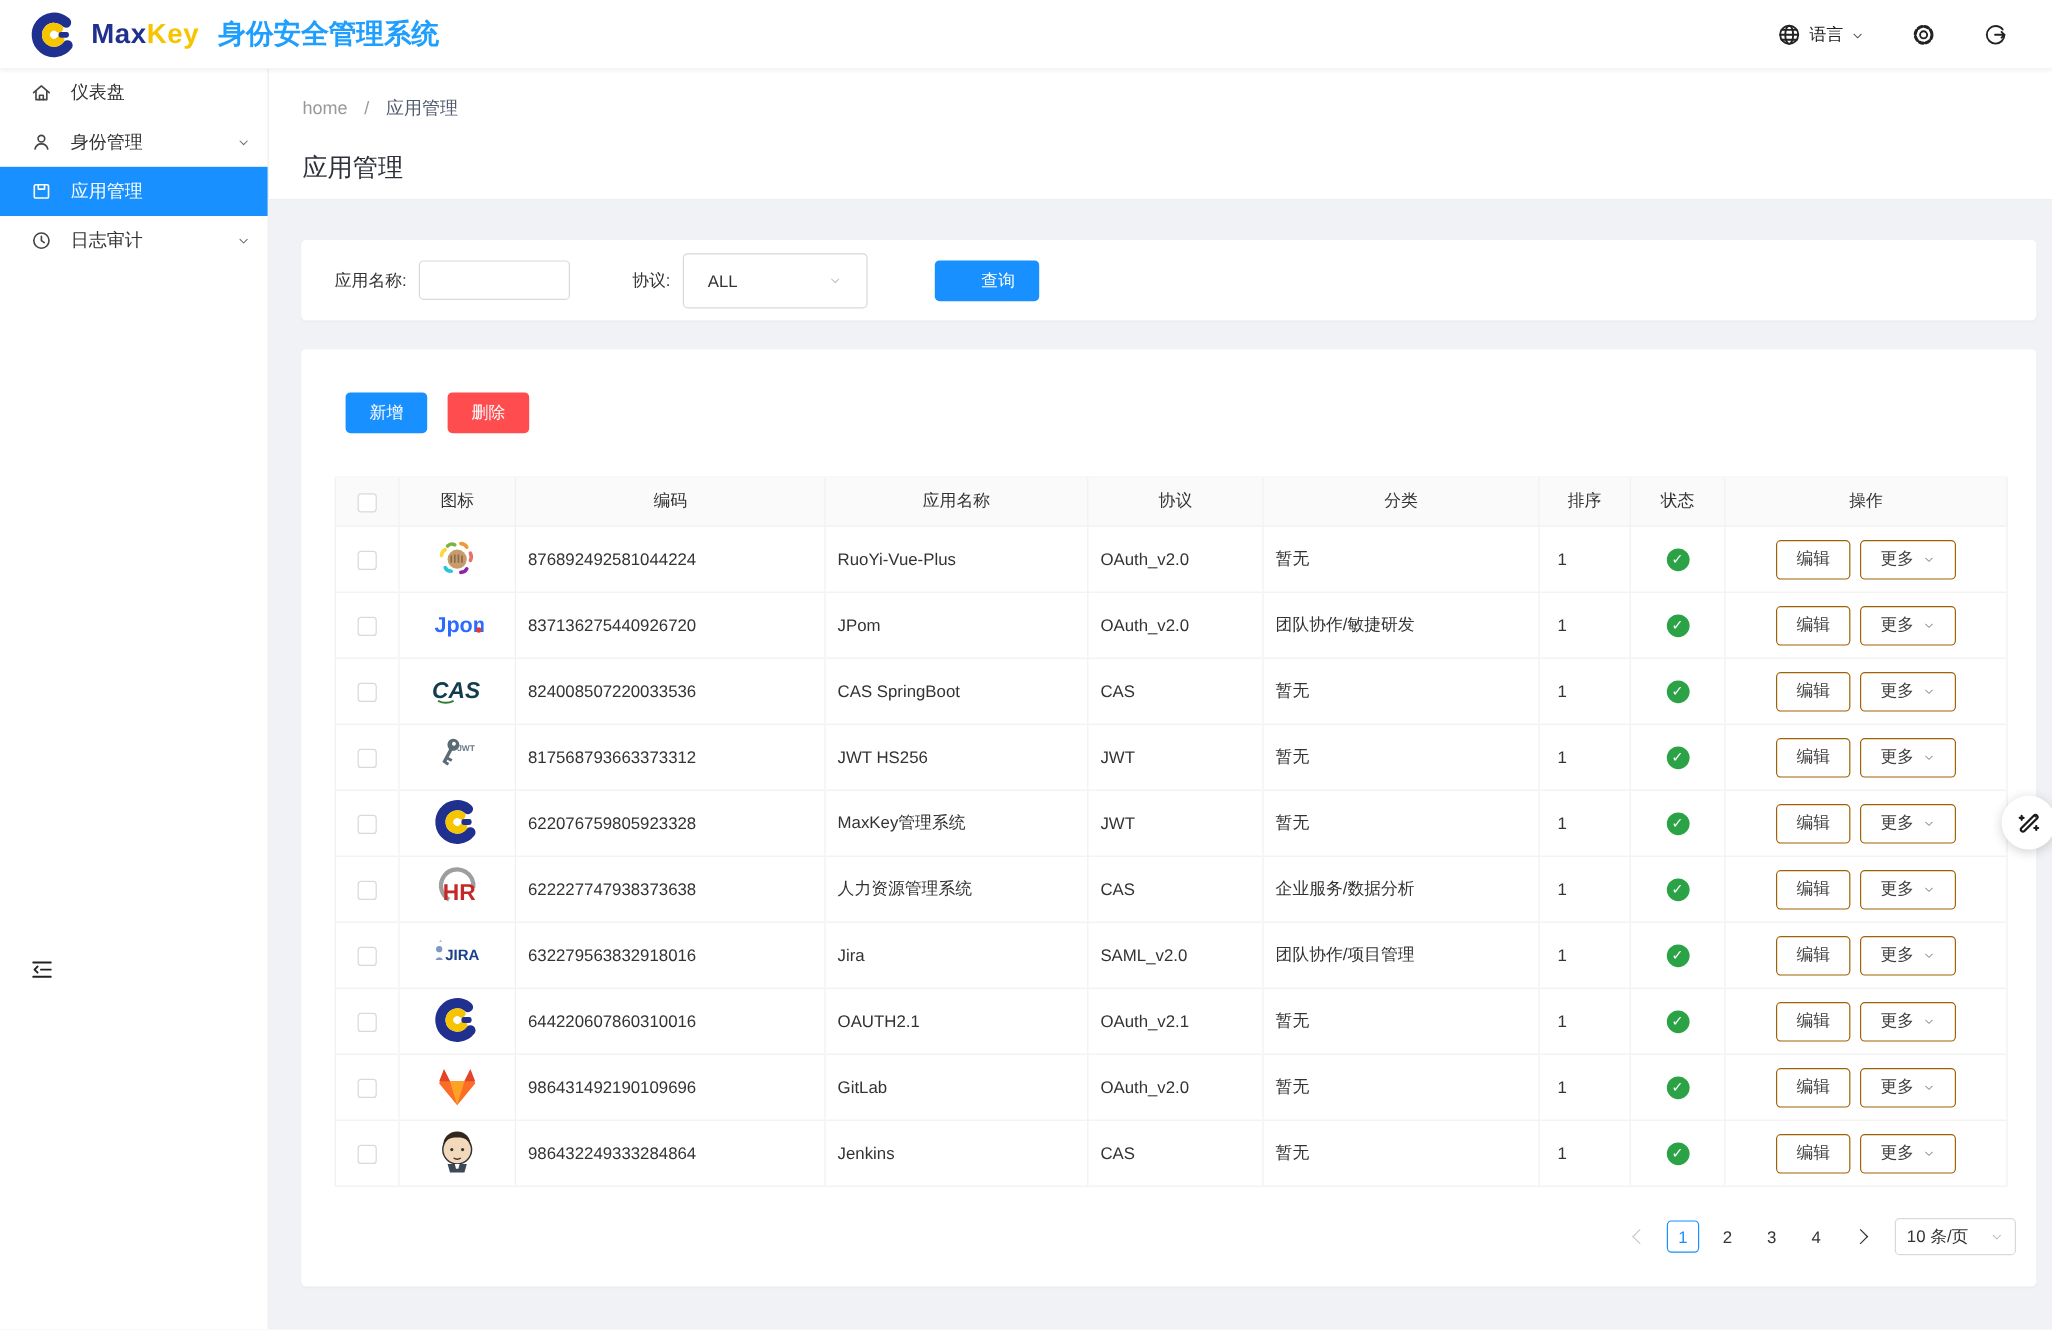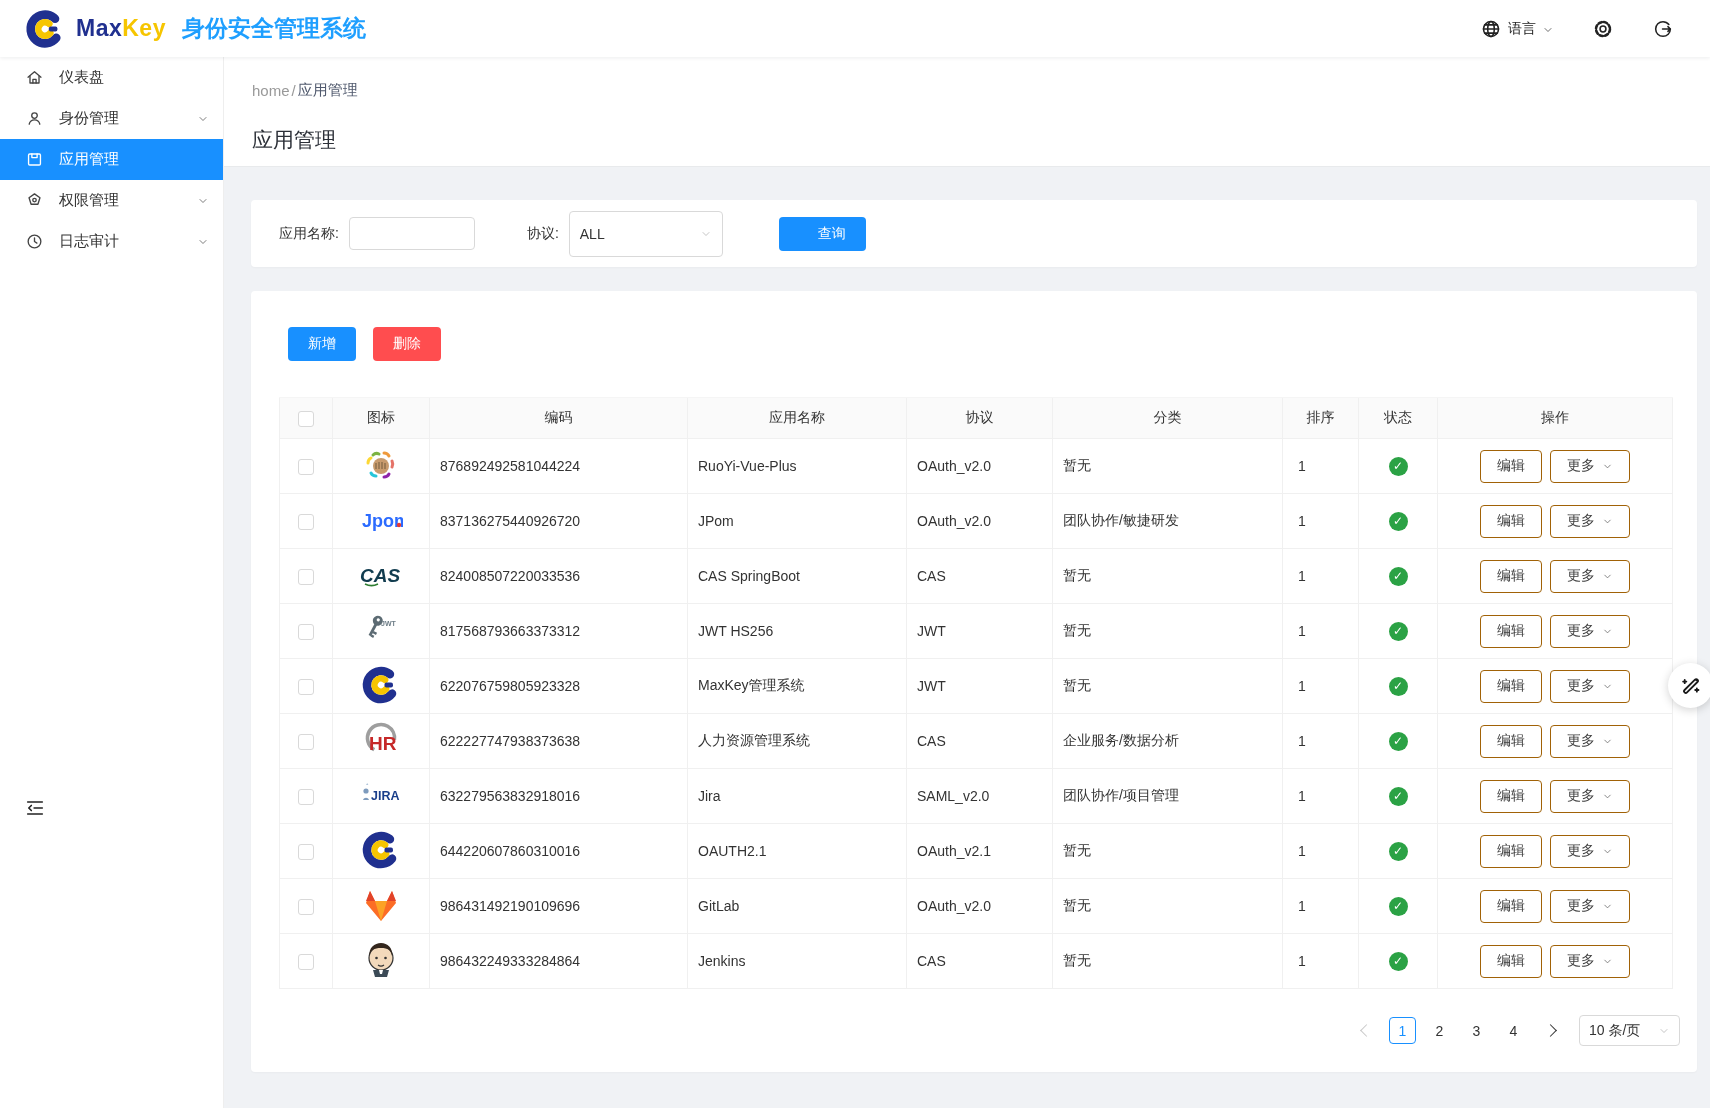--- a/index.html
+++ b/index.html
@@ -33,33 +33,33 @@
   .side-item .s-chev { width:12px; height:12px; color:#666; }
   .side-item .s-chev svg { width:100%; height:100%; display:block; }
   .side-item.active { background:#1890ff; color:#fff; }
   .side-item.active .s-ico, .side-item.active .s-chev { color:#fff; }
   .side-collapse { position:absolute; left:24px; top:740px; width:22px; height:22px; color:#222; cursor:pointer; }
   .side-collapse svg { width:100%; height:100%; }
 
   
   .content { position:absolute; top:57px; left:224px; width:1486px; height:1051px; }
   .page-header { background:#fff; height:110px; padding:24px 0 0 28px; border-bottom:1px solid #e8eaec; }
-  .breadcrumb { font-size:15px; color:#999; display:flex; gap:2px; align-items:center; }
+  .breadcrumb { font-size:15px; color:#999; display:flex; gap:14px; align-items:center; }
   .bc-current { color:#515a6e; }
   .page-title { font-size:21px; color:#2c3038; margin-top:26px; font-weight:500; }
   .content-body { padding:33px 13px 0 27px; }
 
   .card { background:#fff; border-radius:4px; box-shadow:0 1px 2px rgba(0,0,0,.03); }
   .filter-card { height:67px; display:flex; align-items:center; padding-left:28px; }
   .f-label { color:#333; margin-right:10px; }
   .f-input { width:126px; height:33px; border:1px solid #d9d9d9; border-radius:4px; background:#fff;
              padding:0 8px; font-size:14px; outline:none; }
   .f-gap { width:52px; }
   .f-select { width:154px; height:46px; border:1px solid #d9d9d9; border-radius:4px; display:flex;
-              align-items:center; padding:0 10px; color:#333; justify-content:space-between; cursor:pointer; }
+              align-items:center; padding:0 20px; color:#333; justify-content:space-between; cursor:pointer; }
   .sel-chev { width:12px; height:12px; color:#bbb; }
   .sel-chev svg { width:100%; height:100%; display:block; }
   .btn { border:none; border-radius:4px; font-size:14px; cursor:pointer; font-family:inherit; }
   .btn-primary { background:#1890ff; color:#fff; height:34px; padding:0 20px; }
   .btn-danger  { background:#ff4d4f; color:#fff; height:34px; padding:0 20px; }
   .btn-search  { margin-left:56px;padding-left:39px; }
 
   .main-card { margin-top:24px; min-height:781px; padding:36px 25px 0 28px; position:relative; }
   .toolbar { padding-left:9px; display:flex; gap:17px; }
 
@@ -180,34 +180,20 @@
           <svg xmlns="http://www.w3.org/2000/svg" viewBox="0 0 24 24" fill="none" stroke="currentColor" stroke-width="1.7" stroke-linecap="round" stroke-linejoin="round">
             <rect x="4.5" y="5" width="15" height="14" rx="1.5"></rect>
             <path d="M8.7 5v4.6h6.6V5"></path>
           </svg>
         </span>
     <span class="s-label">应用管理</span>
     <span class="s-chev" style="visibility: hidden;"></span>
   </div>
 
 
-  <div class="side-item">
-    <span class="s-ico">
-          <svg xmlns="http://www.w3.org/2000/svg" viewBox="0 0 24 24" fill="none" stroke="currentColor" stroke-width="1.7" stroke-linecap="round" stroke-linejoin="round">
-            <path d="M12 3.6l6.9 5-2.6 8.1H7.7L5.1 8.6z"></path>
-            <circle cx="12" cy="11.5" r="2.2"></circle>
-          </svg>
-        </span>
-    <span class="s-label">权限管理</span>
-    <span class="s-chev">
-          <svg xmlns="http://www.w3.org/2000/svg" viewBox="0 0 24 24" fill="none" stroke="currentColor" stroke-width="1.7" stroke-linecap="round" stroke-linejoin="round">
-            <path d="M6 9l6 6 6-6"></path>
-          </svg>
-        </span>
-  </div>
 
 
   <div class="side-item">
     <span class="s-ico">
           <svg xmlns="http://www.w3.org/2000/svg" viewBox="0 0 24 24" fill="none" stroke="currentColor" stroke-width="1.7" stroke-linecap="round" stroke-linejoin="round">
             <circle cx="12" cy="12" r="8"></circle>
             <path d="M12 7.6V12l3 2.1"></path>
           </svg>
         </span>
     <span class="s-label">日志审计</span>

